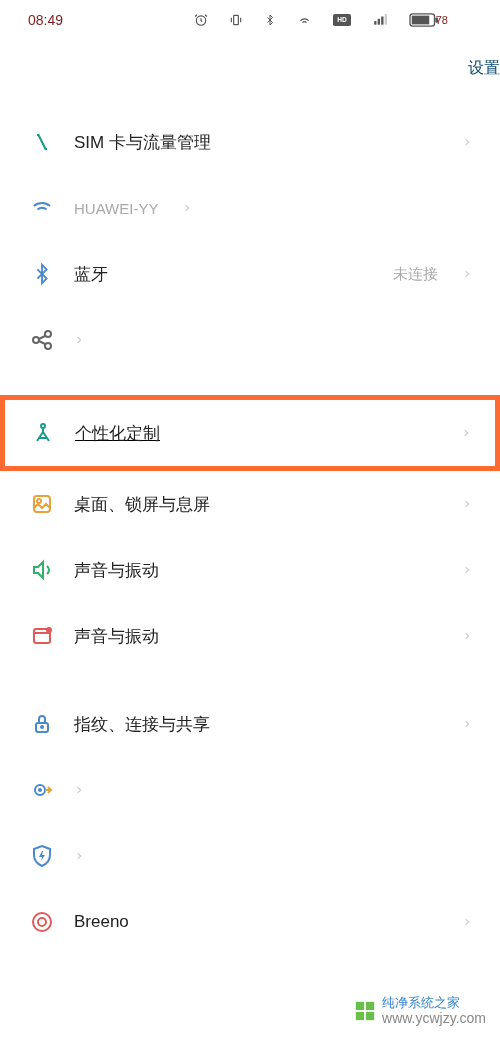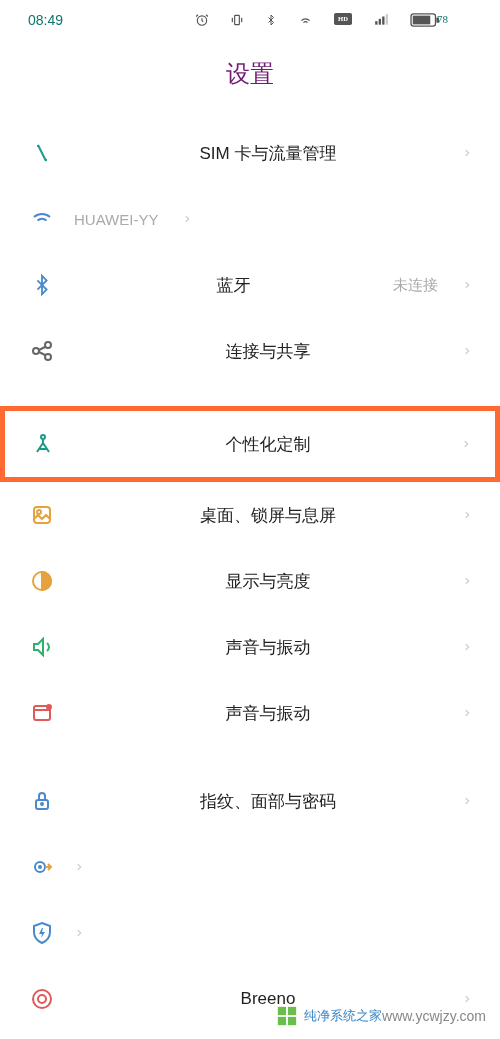--- a/index.html
+++ b/index.html
@@ -15,60 +15,59 @@
       position: relative;
       overflow: hidden;
     }
     .status-bar {
       height: 40px;
       display: flex;
       justify-content: space-between;
       align-items: center;
       padding: 0 28px;
       font-size: 14px;
-      color: #0f766e;
+      color: #7f1d1d;
     }
     .status-left {
       font-weight: 500;
     }
     .status-right {
       display: flex;
-      align-items: flex-start;
+      align-items: center;
       gap: 21px;
-      font-family: Liberation Serif, serif;
     }
     .status-right svg {
       flex-shrink: 0;
     }
     .battery-text {
       font-size: 11px;
       position: relative;
       right: 24px;
     }
     .page-title {
-      text-align: center;
-      font-size: 24px;
+      text-align: right;
+      font-size: 16px;
       font-weight: 500;
-      color: #701a75;
+      color: #0c4a6e;
       padding: 18px 0 30px;
     }
     .settings-list {
       padding: 0 24px;
-      text-align: center;
     }
     .setting-item {
       display: flex;
       align-items: center;
       padding: 19px 4px;
       cursor: pointer;
     }
     .setting-item.highlighted {
       border: 5px solid #ff6a33;
       margin: 0 -24px;
       padding: 19px 24px;
+      text-decoration: underline;
     }
     .icon-box {
       width: 28px;
       height: 28px;
       display: flex;
       align-items: center;
       justify-content: center;
       margin-right: 18px;
       flex-shrink: 0;
     }
@@ -97,20 +96,21 @@
       gap: 6px;
       font-size: 13px;
       color: #3885c7;
     }
     .watermark .url {
       color: #888;
       font-size: 14px;
     }
     .watermark-text {
       display: flex;
+      flex-direction: column;
       line-height: 1.2;
     }
   </style>
 </head>
 <body>
 
 <div class="status-bar">
   <div class="status-left">08:49</div>
   <div class="status-right">
     <svg width="14" height="14" viewBox="0 0 24 24" fill="none" stroke="#555" stroke-width="2">
@@ -186,21 +186,20 @@
     </div>
     <div class="setting-item">
       <div class="icon-box">
         <svg width="24" height="24" viewBox="0 0 24 24" fill="none" stroke="#666" stroke-width="2">
           <circle cx="6" cy="12" r="3"></circle>
           <circle cx="18" cy="6" r="3"></circle>
           <circle cx="18" cy="18" r="3"></circle>
           <path d="M9 11l6-3M9 13l6 3"></path>
         </svg>
       </div>
-      <span class="item-label">连接与共享</span>
 
       <svg class="chevron" width="10" height="16" viewBox="0 0 24 24" fill="none" stroke="#ccc" stroke-width="3">
         <path d="M9 5l7 7-7 7"></path>
       </svg>
     </div>
     <div class="group-gap"></div>
     <div class="setting-item highlighted">
       <div class="icon-box">
         <svg width="24" height="24" viewBox="0 0 24 24" fill="none" stroke="#1a9b8a" stroke-width="2">
           <circle cx="12" cy="5" r="2"></circle>
@@ -222,33 +221,20 @@
         </svg>
       </div>
       <span class="item-label">桌面、锁屏与息屏</span>
 
       <svg class="chevron" width="10" height="16" viewBox="0 0 24 24" fill="none" stroke="#ccc" stroke-width="3">
         <path d="M9 5l7 7-7 7"></path>
       </svg>
     </div>
     <div class="setting-item">
       <div class="icon-box">
-        <svg width="24" height="24" viewBox="0 0 24 24" fill="none" stroke="#e6a23c" stroke-width="2">
-          <circle cx="12" cy="12" r="9"></circle>
-          <path d="M12 3a9 9 0 010 18z" fill="#e6a23c"></path>
-        </svg>
-      </div>
-      <span class="item-label">显示与亮度</span>
-
-      <svg class="chevron" width="10" height="16" viewBox="0 0 24 24" fill="none" stroke="#ccc" stroke-width="3">
-        <path d="M9 5l7 7-7 7"></path>
-      </svg>
-    </div>
-    <div class="setting-item">
-      <div class="icon-box">
         <svg width="24" height="24" viewBox="0 0 24 24" fill="none" stroke="#2fb16a" stroke-width="2">
           <path d="M4 9v6h4l5 5V4L8 9H4z"></path>
           <path d="M17 8a5 5 0 010 8"></path>
         </svg>
       </div>
       <span class="item-label">声音与振动</span>
 
       <svg class="chevron" width="10" height="16" viewBox="0 0 24 24" fill="none" stroke="#ccc" stroke-width="3">
         <path d="M9 5l7 7-7 7"></path>
       </svg>
@@ -269,21 +255,21 @@
     </div>
     <div class="group-gap"></div>
     <div class="setting-item">
       <div class="icon-box">
         <svg width="24" height="24" viewBox="0 0 24 24" fill="none" stroke="#4a8acc" stroke-width="2">
           <rect x="6" y="11" width="12" height="9" rx="2"></rect>
           <path d="M9 11V7a3 3 0 016 0v4"></path>
           <circle cx="12" cy="15" r="1" fill="#4a8acc"></circle>
         </svg>
       </div>
-      <span class="item-label">指纹、面部与密码</span>
+      <span class="item-label">指纹、连接与共享</span>
 
       <svg class="chevron" width="10" height="16" viewBox="0 0 24 24" fill="none" stroke="#ccc" stroke-width="3">
         <path d="M9 5l7 7-7 7"></path>
       </svg>
     </div>
     <div class="setting-item">
       <div class="icon-box">
         <svg width="24" height="24" viewBox="0 0 24 24" fill="none" stroke="#4a8acc" stroke-width="2">
           <circle cx="10" cy="12" r="5"></circle>
           <circle cx="10" cy="12" r="2" fill="#4a8acc" stroke="none"></circle>

